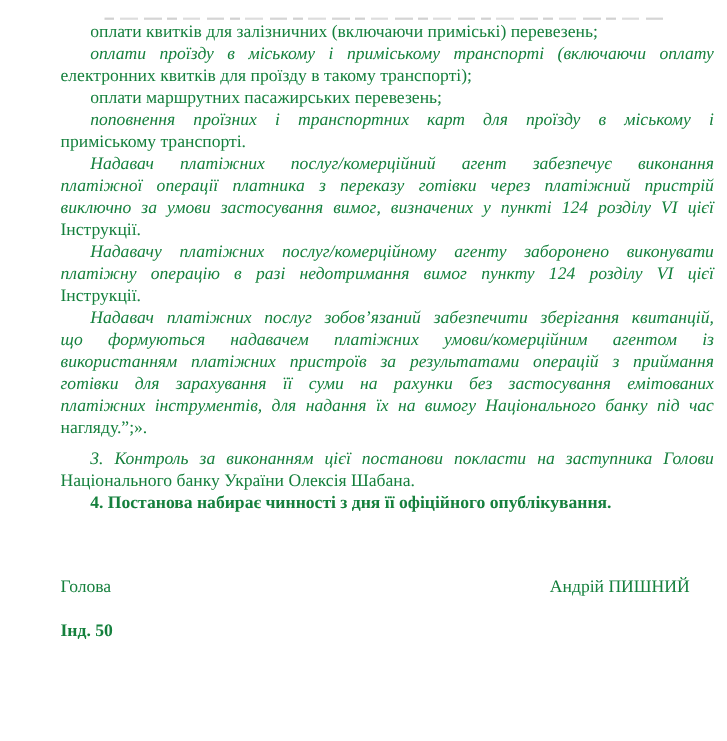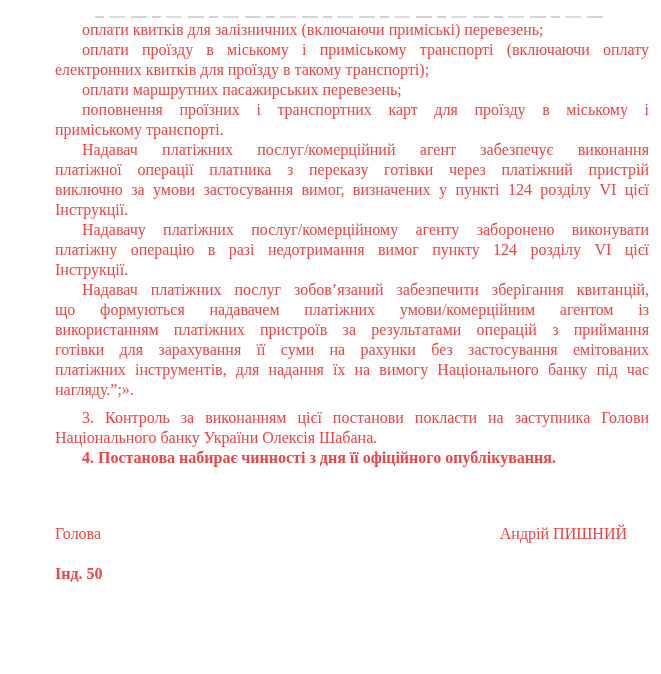--- a/index.html
+++ b/index.html
@@ -12,21 +12,21 @@
     height: 674px;
     position: relative;
     overflow: hidden;
     font-family: "Liberation Serif", "DejaVu Serif", serif;
   }
   .page {
     position: absolute;
     left: 55px;
     top: 0;
     width: 594px;
-    color: #ef4444;
+    color: #15803d;
     font-size: 16px;
     line-height: 20px;
   }
   
   .ghost-line {
     height: 6px;
     margin: 12px 45px 2px 40px;
     background: repeating-linear-gradient(
       90deg,
       rgba(70,70,70,0.55) 0 9px,
@@ -44,20 +44,21 @@
   }
   .line {
     height: 20px;
     text-align: justify;
     text-align-last: left;
     white-space: nowrap;
   }
   .line.j {
     white-space: normal;
     text-align-last: justify;
+    font-style: italic;
   }
   .line.ind {
     padding-left: 27px;
   }
   .sig-row {
     display: flex;
     justify-content: space-between;
     margin-top: 56px;
     height: 20px;
   }

